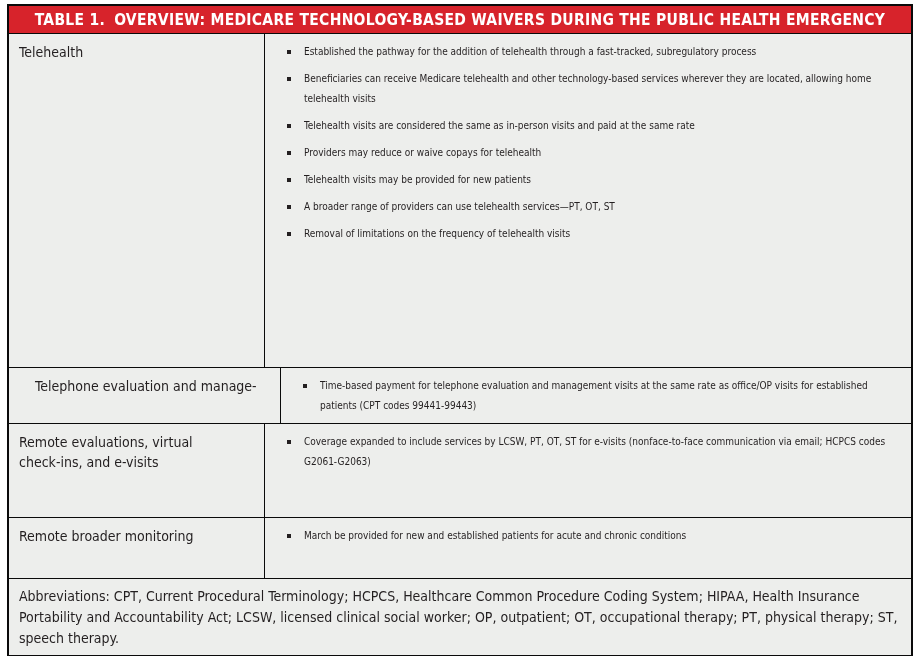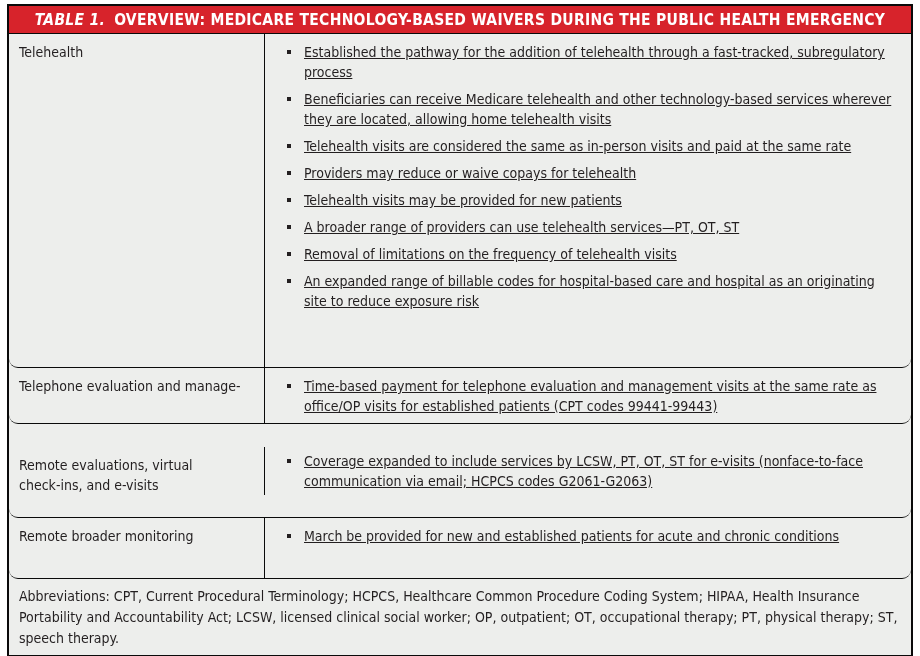--- a/index.html
+++ b/index.html
@@ -32,51 +32,49 @@
     height: 28px;
     flex: 0 0 28px;
     display: flex;
     align-items: center;
     justify-content: center;
     border-bottom: 1.5px solid var(--border);
     font-weight: bold;
     font-size: 15.5px;
     letter-spacing: 0.3px;
   }
-  .thead .title-label { margin-right: 9px; font-style: italic; }
+  .thead .title-label { margin-right: 9px; }
   .trow {
     display: flex;
     border-bottom: 1.5px solid var(--border);
     align-items: stretch;
-    border-radius: 9px;
   }
   .trow:nth-child(1) { min-height: 334px; }
-  .trow:nth-child(2) { min-height: 52px; }
-  .trow:nth-child(3) { min-height: 94px; align-items: center; }
+  .trow:nth-child(2) { min-height: 52px; padding-left: 16px; }
+  .trow:nth-child(3) { min-height: 94px; }
   .trow:nth-child(4) { min-height: 61px; }
   .label-cell {
     width: 256px;
     flex: 0 0 256px;
     border-right: 1.5px solid var(--border);
     padding: 8px 12px 0 10px;
     font-size: 14px;
     line-height: 20px;
     color: var(--text);
   }
   .body-cell {
     flex: 1;
     padding: 8px 10px 0 20px;
     color: var(--text);
   }
   .bullet-item {
     display: flex;
     margin-bottom: 7px;
-    font-size: 14px;
+    font-size: 10px;
     line-height: 20px;
-    text-decoration: underline;
   }
   .bullet {
     width: 4px; height: 4px;
     background: var(--text);
     margin: 8px 13px 0 2px;
     flex: 0 0 4px;
   }
   .btext { flex: 1; }
   .tfoot {
     flex: 1;
@@ -121,24 +119,20 @@
             <span class="btext">Telehealth visits may be provided for new patients</span>
           </div>
           <div class="bullet-item">
             <span class="bullet"></span>
             <span class="btext">A broader range of providers can use telehealth services—PT, OT, ST</span>
           </div>
           <div class="bullet-item">
             <span class="bullet"></span>
             <span class="btext">Removal of limitations on the frequency of telehealth visits</span>
           </div>
-          <div class="bullet-item">
-            <span class="bullet"></span>
-            <span class="btext">An expanded range of billable codes for hospital-based care and hospital as an originating site to reduce exposure risk</span>
-          </div>
         </div>
       </div>
       <div class="trow">
         <div class="cell label-cell">
           <div class="label-line">Telephone evaluation and manage-</div>
         </div>
         <div class="cell body-cell">
           <div class="bullet-item">
             <span class="bullet"></span>
             <span class="btext">Time-based payment for telephone evaluation and management visits at the same rate as office/OP visits for established patients (CPT codes 99441-99443)</span>

